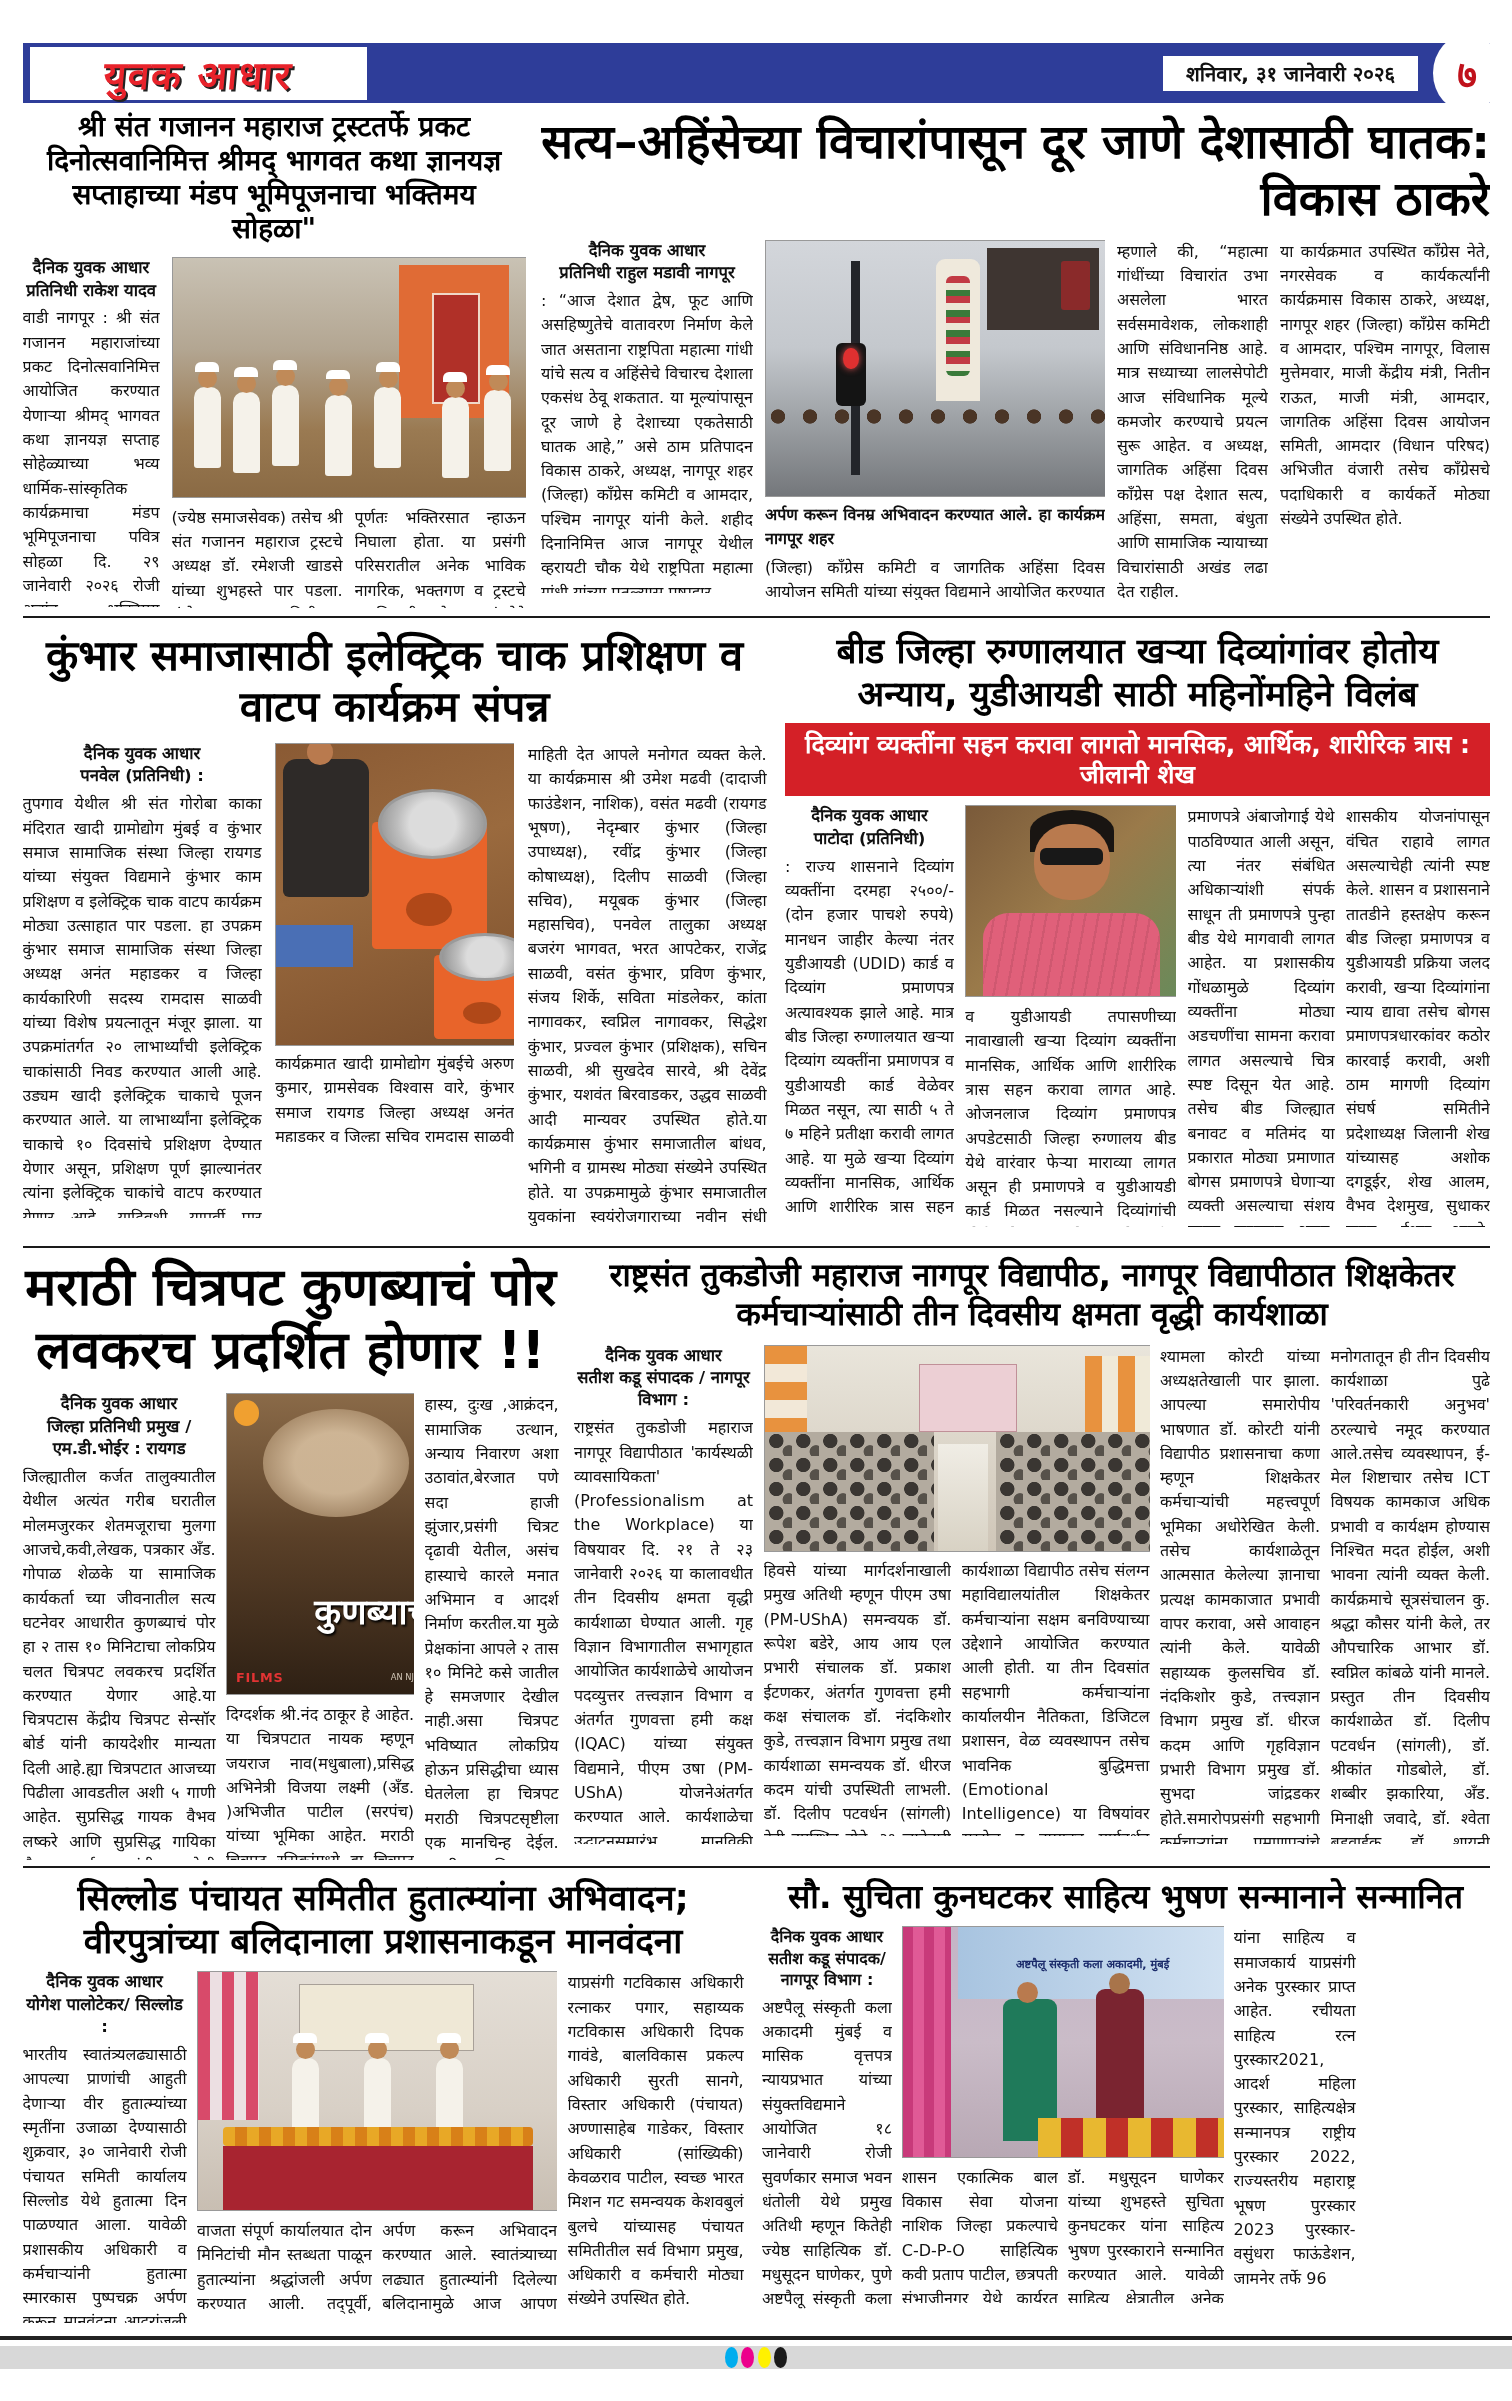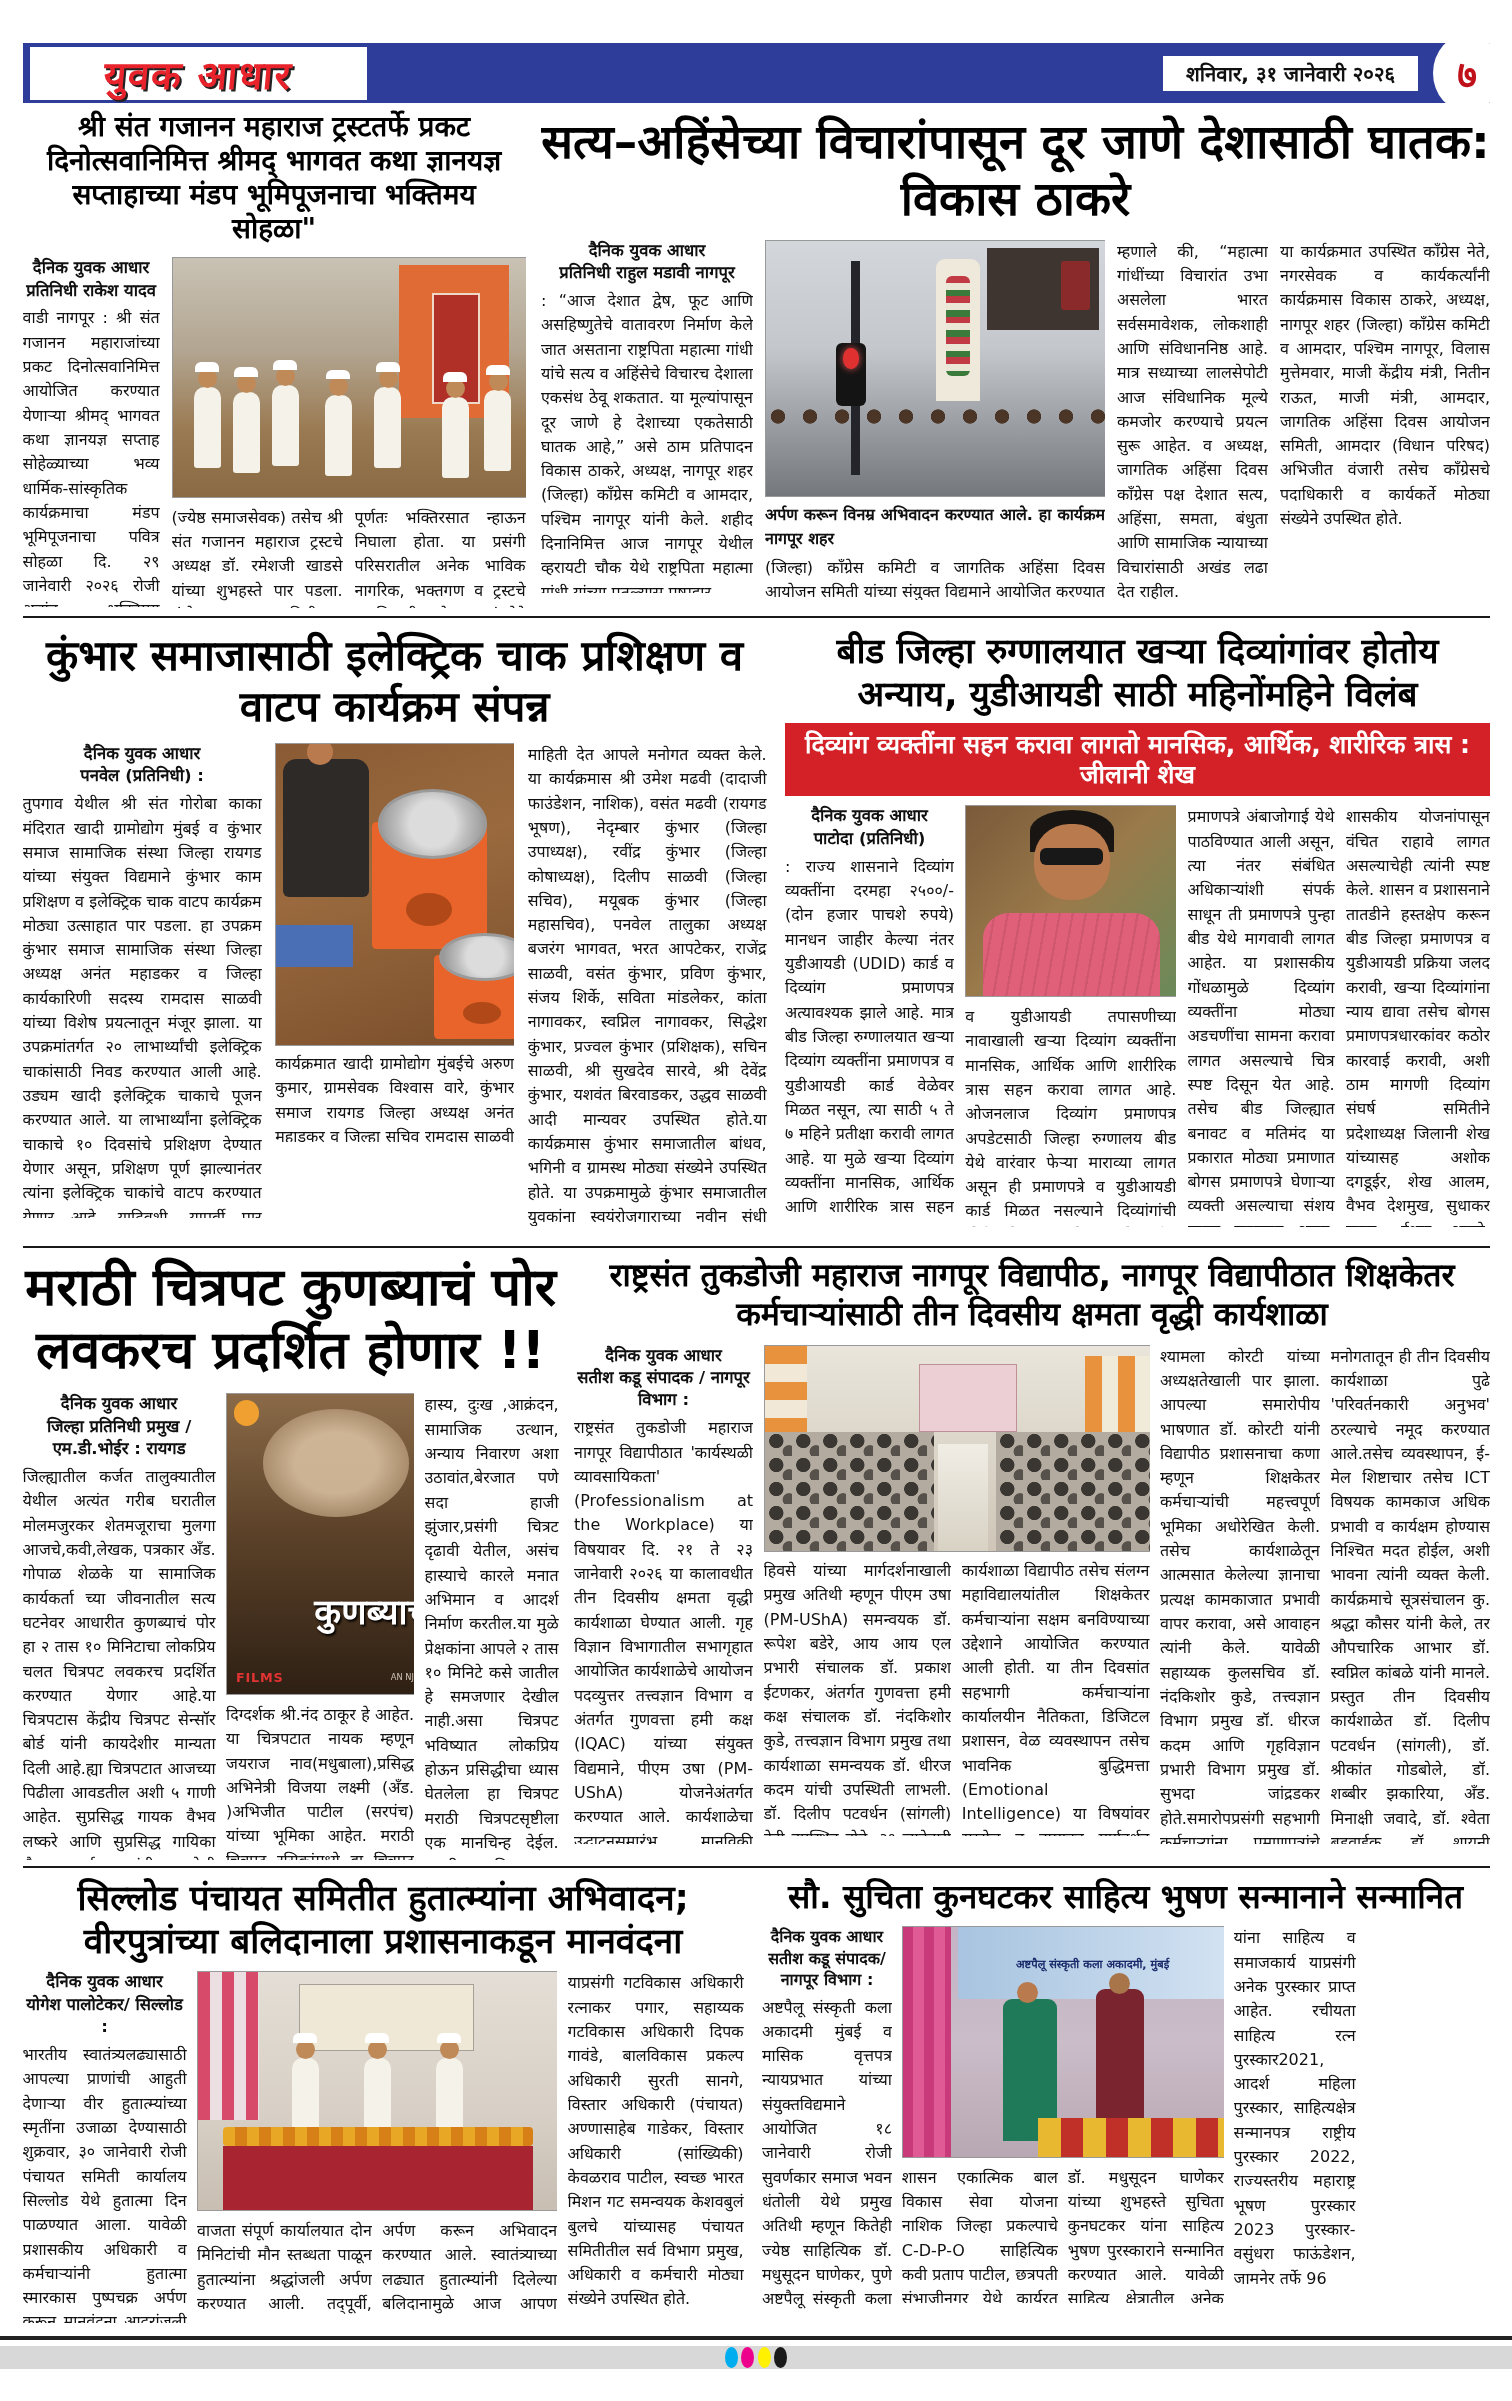--- a/index.html
+++ b/index.html
@@ -149,21 +149,21 @@
         </div>
         <div class="cols" style="gap:12px;margin-top:7.5px;">
           <div class="bt col" style="flex:1;height:102px;">(ज्येष्ठ समाजसेवक) तसेच श्री संत गजानन महाराज ट्रस्टचे अध्यक्ष डॉ. रमेशजी खाडसे यांच्या शुभहस्ते पार पडला. मंत्रोच्चार, पूजन विधी व संतांच्या जयघोषाने परिसर</div>
           <div class="bt col" style="flex:1;height:102px;">पूर्णतः भक्तिरसात न्हाऊन निघाला होता. या प्रसंगी परिसरातील अनेक भाविक नागरिक, भक्तगण व ट्रस्टचे पदाधिकारी मोठ्या संख्येने उपस्थित होते.</div>
         </div>
       </div>
     </div>
   </div>
 
   <div class="art art-vikas">
-    <div class="hl" style="font-size:47px;margin-bottom:12px;">सत्य–अहिंसेच्या विचारांपासून दूर जाणे देशासाठी घातक: विकास ठाकरे</div>
+    <div class="hl" style="font-size:47px;margin-bottom:12px;text-align:right;">सत्य–अहिंसेच्या विचारांपासून दूर जाणे देशासाठी घातक: विकास ठाकरे</div>
     <div class="cols" style="gap:12px;height:360px;">
       <div class="col" style="width:212px;">
         <div class="byl"><span>दैनिक युवक आधार</span><br>
           <span>प्रतिनिधी राहुल मडावी नागपूर</span></div>
         <div class="bt" style="height:304px;">: “आज देशात द्वेष, फूट आणि असहिष्णुतेचे वातावरण निर्माण केले जात असताना राष्ट्रपिता महात्मा गांधी यांचे सत्य व अहिंसेचे विचारच देशाला एकसंध ठेवू शकतात. या मूल्यांपासून दूर जाणे हे देशाच्या एकतेसाठी घातक आहे,” असे ठाम प्रतिपादन विकास ठाकरे, अध्यक्ष, नागपूर शहर (जिल्हा) काँग्रेस कमिटी व आमदार, पश्चिम नागपूर यांनी केले. शहीद दिनानिमित्त आज नागपूर येथील व्हरायटी चौक येथे राष्ट्रपिता महात्मा गांधी यांच्या पुतळ्यास पुष्पहार</div>
       </div>
       <div class="col" style="width:340px;">
         <div class="ph v-scene" style="width:100%;height:255px;">
           <div class="v-board"></div>
           <div class="v-pole"></div>

